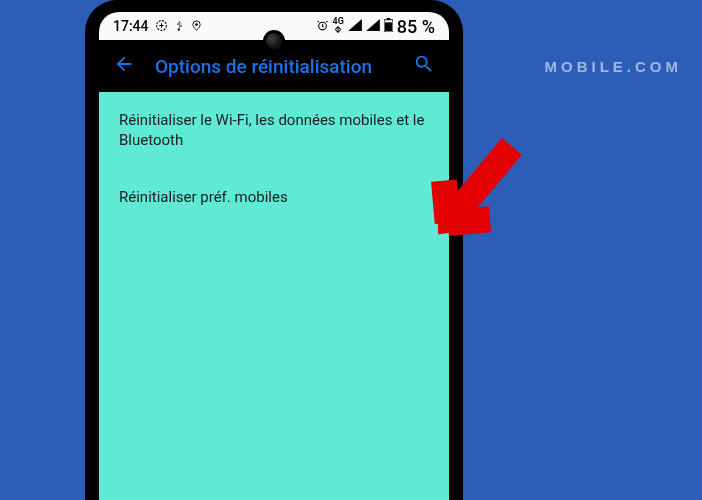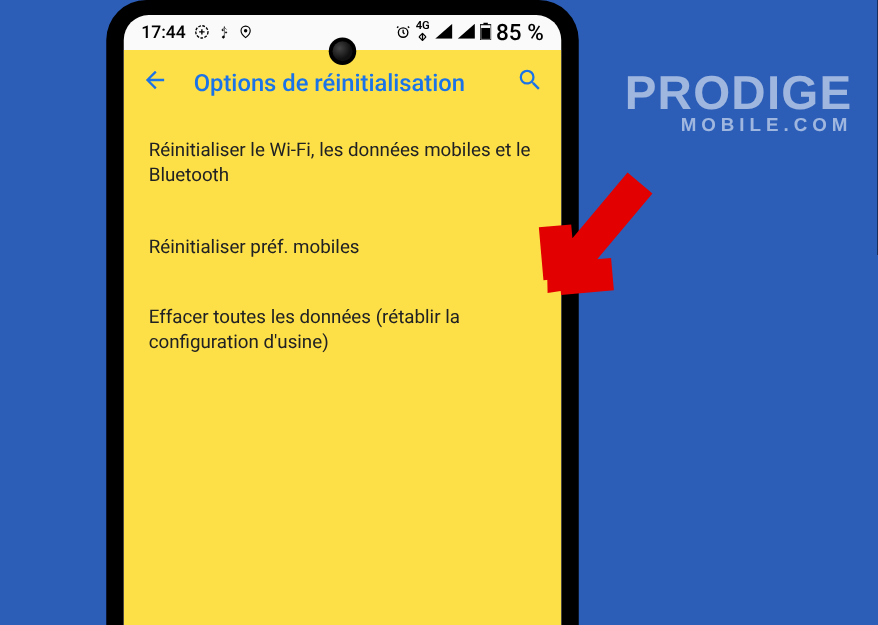--- a/index.html
+++ b/index.html
@@ -66,34 +66,34 @@
     }
     .status-left { gap: 6px; }
     .status-time { font-size: 14px; font-weight: 500; }
     .status-icon { font-size: 12px; line-height: 1; }
     .app-bar {
       height: 52px;
       display: flex;
       align-items: center;
       padding: 0 14px;
       gap: 20px;
-      background: #fde047;
+      background: #000000;
     }
     .back-arrow { color: #1a73e8; cursor: pointer; }
     .app-title {
       color: #1a73e8;
       font-size: 19px;
       font-weight: 500;
       flex: 1;
     }
     .search-btn { color: #1a73e8; cursor: pointer; }
     .content {
       flex: 1;
       padding: 0 20px;
-      background: #fde047;
+      background: #5eead4;
     }
     .option-item {
       padding: 18px 0;
       font-size: 15px;
       line-height: 1.35;
       color: #202124;
       cursor: pointer;
     }
     .watermark {
       position: absolute;
@@ -195,28 +195,26 @@
       <span class="search-btn">
         <svg width="22" height="22" viewBox="0 0 24 24">
             <path d="M15.5 14h-.79l-.28-.27A6.471 6.471 0 0016 9.5 6.5 6.5 0 109.5 16c1.61 0 3.09-.59 4.23-1.57l.27.28v.79l5 4.99L20.49 19l-4.99-5zm-6 0C7.01 14 5 11.99 5 9.5S7.01 5 9.5 5 14 7.01 14 9.5 11.99 14 9.5 14z" fill="#1a73e8"></path>
           </svg>
       </span>
     </div>
 
     <div class="content">
       <div class="option-item">Réinitialiser le Wi-Fi, les données mobiles et le Bluetooth</div>
       <div class="option-item">Réinitialiser préf. mobiles</div>
-      <div class="option-item">Effacer toutes les données (rétablir la configuration d'usine)</div>
     </div>
 
   </div>
 </div>
 
 <div class="watermark">
-  <div class="watermark-main">PRODIGE</div>
   <div class="watermark-sub">MOBILE.COM</div>
 </div>
 
 <div class="red-arrow">
   <svg width="180" height="180" viewBox="0 0 180 180">
     <g transform="rotate(40 90 90)">
       <path d="M90 20 L90 120 M90 120 L60 90 M90 120 L120 90" stroke="#e20000" stroke-width="26" fill="none" stroke-linecap="butt"></path>
       <path d="M55 95 L90 135 L125 95 Z" fill="#e20000"></path>
     </g>
   </svg>

